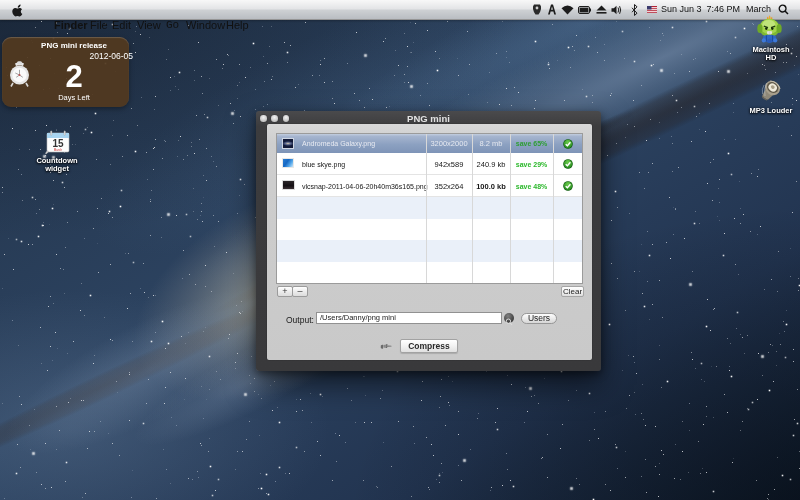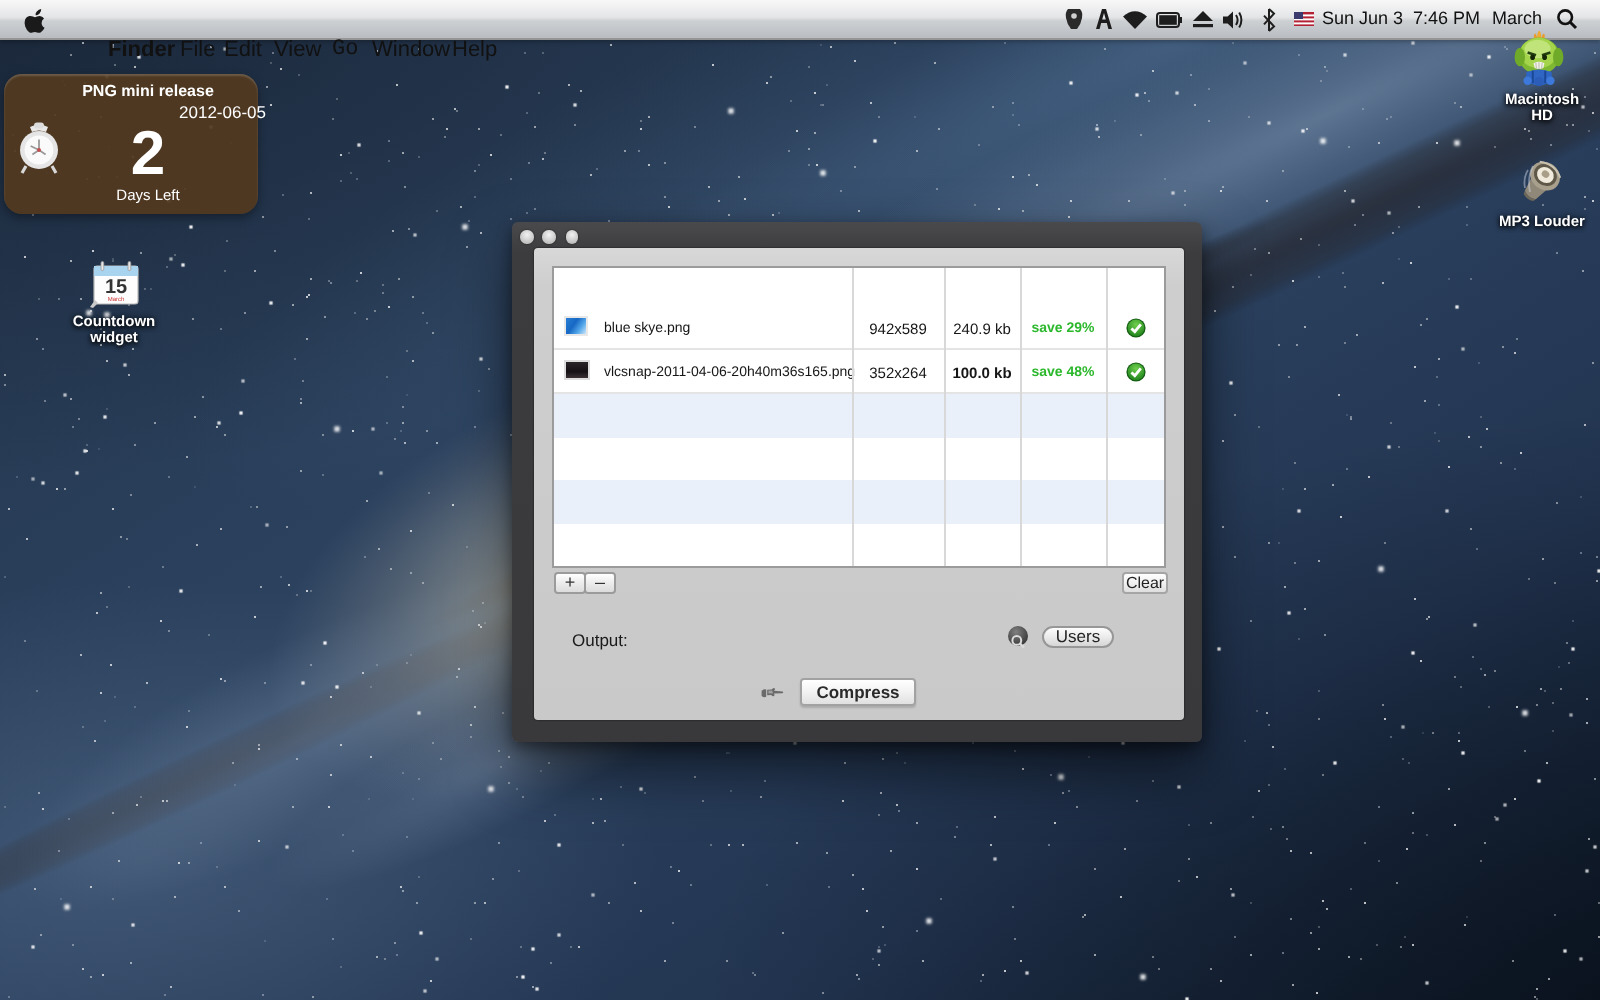--- a/index.html
+++ b/index.html
@@ -136,22 +136,41 @@
  </g>
  <ellipse cx="830" cy="515" rx="480" ry="310" fill="url(#brvig)"></ellipse>
  <ellipse cx="-30" cy="-20" rx="560" ry="260" fill="url(#tlvig)"></ellipse>
 </svg>
 <div id="stars"></div>
 
 <div id="win">
  <div class="tl" style="left:4px;"></div>
  <div class="tl" style="left:15.4px;"></div>
  <div class="tl" style="left:26.9px;"></div>
+ <div id="wtitle">PNG mini</div>
  <div id="content">
   <div id="tbl">
+   <div class="row" id="r1">
+    <div class="thumb" style="left:4.5px;top:4px;width:12px;height:11px;background:radial-gradient(ellipse 7px 3px at 50% 50%,rgba(214,202,178,0.95) 0%,rgba(90,105,150,0.85) 45%,rgba(18,26,56,1) 80%),#0a1128;border:1px solid #cfd6e2;box-sizing:border-box;"></div>
+    <div class="nm" style="top:6px;color:#e9ebf2;">Andromeda Galaxy.png</div>
+    <div class="cell ctr" style="left:149px;top:6px;width:46px;color:#e6e9f0;">3200x2000</div>
+    <div class="cell ctr" style="left:195px;top:6px;width:38px;color:#e6e9f0;">8.2 mb</div>
+    <div class="cell ctr sv" style="left:233px;top:6px;width:43px;color:#2e9e33;">save 65%</div>
+    <svg class="chk" style="top:4.5px;" viewBox="0 0 10 10">
+            <defs>
+              <radialGradient id="g1" cx="0.5" cy="0.3" r="0.8">
+                <stop offset="0" stop-color="#6fcf4e"></stop>
+                <stop offset="1" stop-color="#157a15"></stop>
+              </radialGradient>
+            </defs>
+            <circle cx="5" cy="5" r="4.8" fill="#135c13"></circle>
+            <circle cx="5" cy="5" r="4.2" fill="url(#g1)"></circle>
+            <path d="M2.7 5.2 L4.4 6.8 L7.4 3.2" stroke="#fff" stroke-width="1.4" fill="none"></path>
+          </svg>
+   </div>
    <div class="row" id="r2">
     <div class="thumb" style="left:5px;top:5px;width:12px;height:10px;background:linear-gradient(125deg,#2a7fd4 0%,#1668c4 40%,#55a8ea 70%,#cfe8fa 100%);border:1px solid #e8e8e8;box-sizing:border-box;"></div>
     <div class="nm" style="top:8px;">blue skye.png</div>
     <div class="cell ctr" style="left:149px;top:8px;width:46px;color:#161616;">942x589</div>
     <div class="cell ctr" style="left:195px;top:8px;width:38px;color:#161616;">240.9 kb</div>
     <div class="cell ctr sv" style="left:233px;top:8px;width:43px;">save 29%</div>
     <svg class="chk" style="top:6px;" viewBox="0 0 10 10">
             <defs>
               <radialGradient id="g2" cx="0.5" cy="0.3" r="0.8">
                 <stop offset="0" stop-color="#6fcf4e"></stop>
@@ -187,20 +206,21 @@
    <div class="row s2" style="top:128px;height:21px;"></div>
    <div class="vln" style="left:149px;"></div>
    <div class="vln" style="left:195px;"></div>
    <div class="vln" style="left:233px;"></div>
    <div class="vln" style="left:276px;"></div>
   </div>
   <div class="sqbtn" style="left:10px;">+</div>
   <div class="sqbtn" style="left:25px;">–</div>
   <div id="clearbtn">Clear</div>
   <div id="outlbl">Output:</div>
+  <div id="outfield">/Users/Danny/png mini</div>
   <div id="magbtn"><svg width="10" height="10" viewBox="0 0 10 10">
           <circle cx="4.4" cy="4.2" r="2.2" fill="none" stroke="#dcdcdc" stroke-width="1"></circle>
           <path d="M6 5.8 L8 7.8" stroke="#dcdcdc" stroke-width="1.1"></path>
         </svg></div>
   <div id="browsebtn">Users</div>
   <svg class="abs" style="left:113px;top:218.5px;" width="12" height="8" viewBox="0 0 12 8">
         <path d="M0.8 2.4 Q2 1.4 3.1 1.8 L3.1 5.4 Q1.9 6 0.8 5 Z" fill="#6a6a6a"></path>
         <path d="M3.6 1.9 L5.8 1.8 Q6.6 0.7 7.3 1.1 Q7.9 1.6 7 2.4 L11.3 2.7 Q12 3.1 11.3 3.6 L7 3.8 Q7.6 4.6 7 5 Q6.4 5.4 5.6 4.5 L3.6 4.6 Z" fill="#6a6a6a"></path>
         <path d="M4.2 2.6 L6.2 2.6 M4.2 3.4 L6.4 3.4" stroke="#cfcfcf" stroke-width="0.4"></path>
       </svg>

